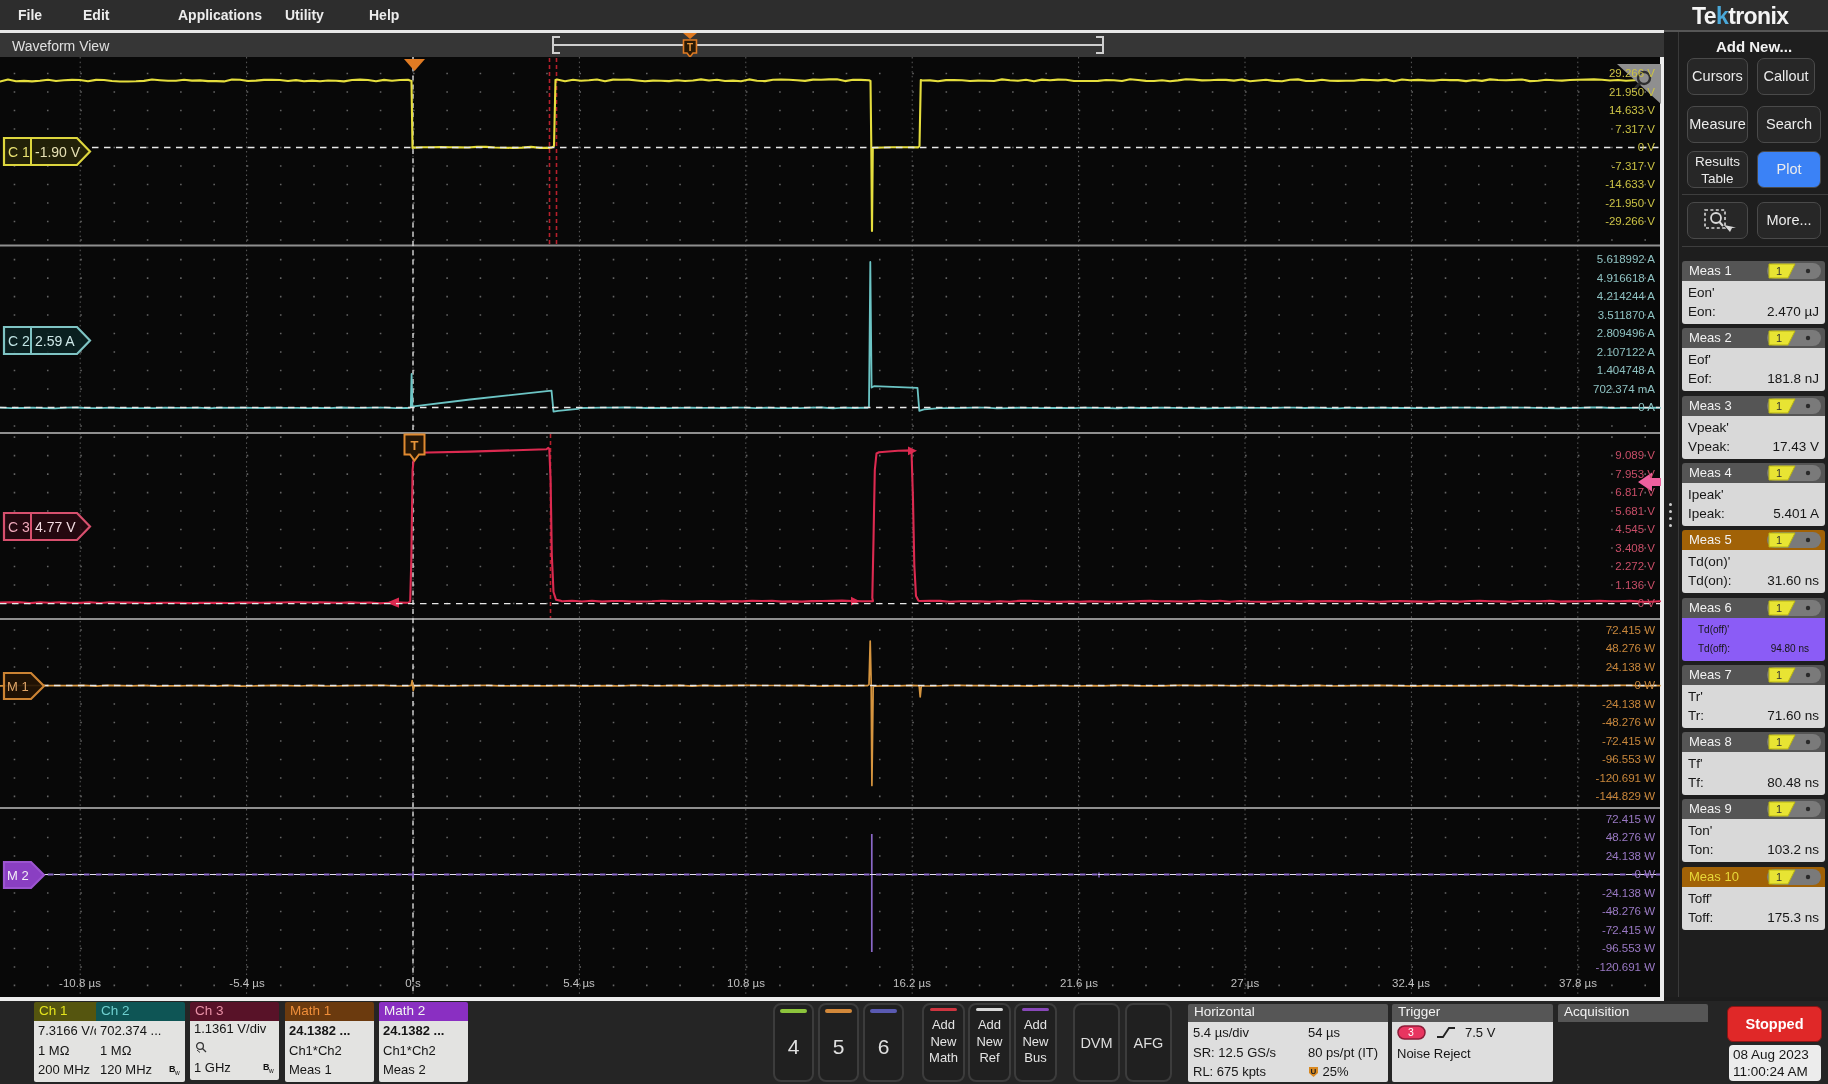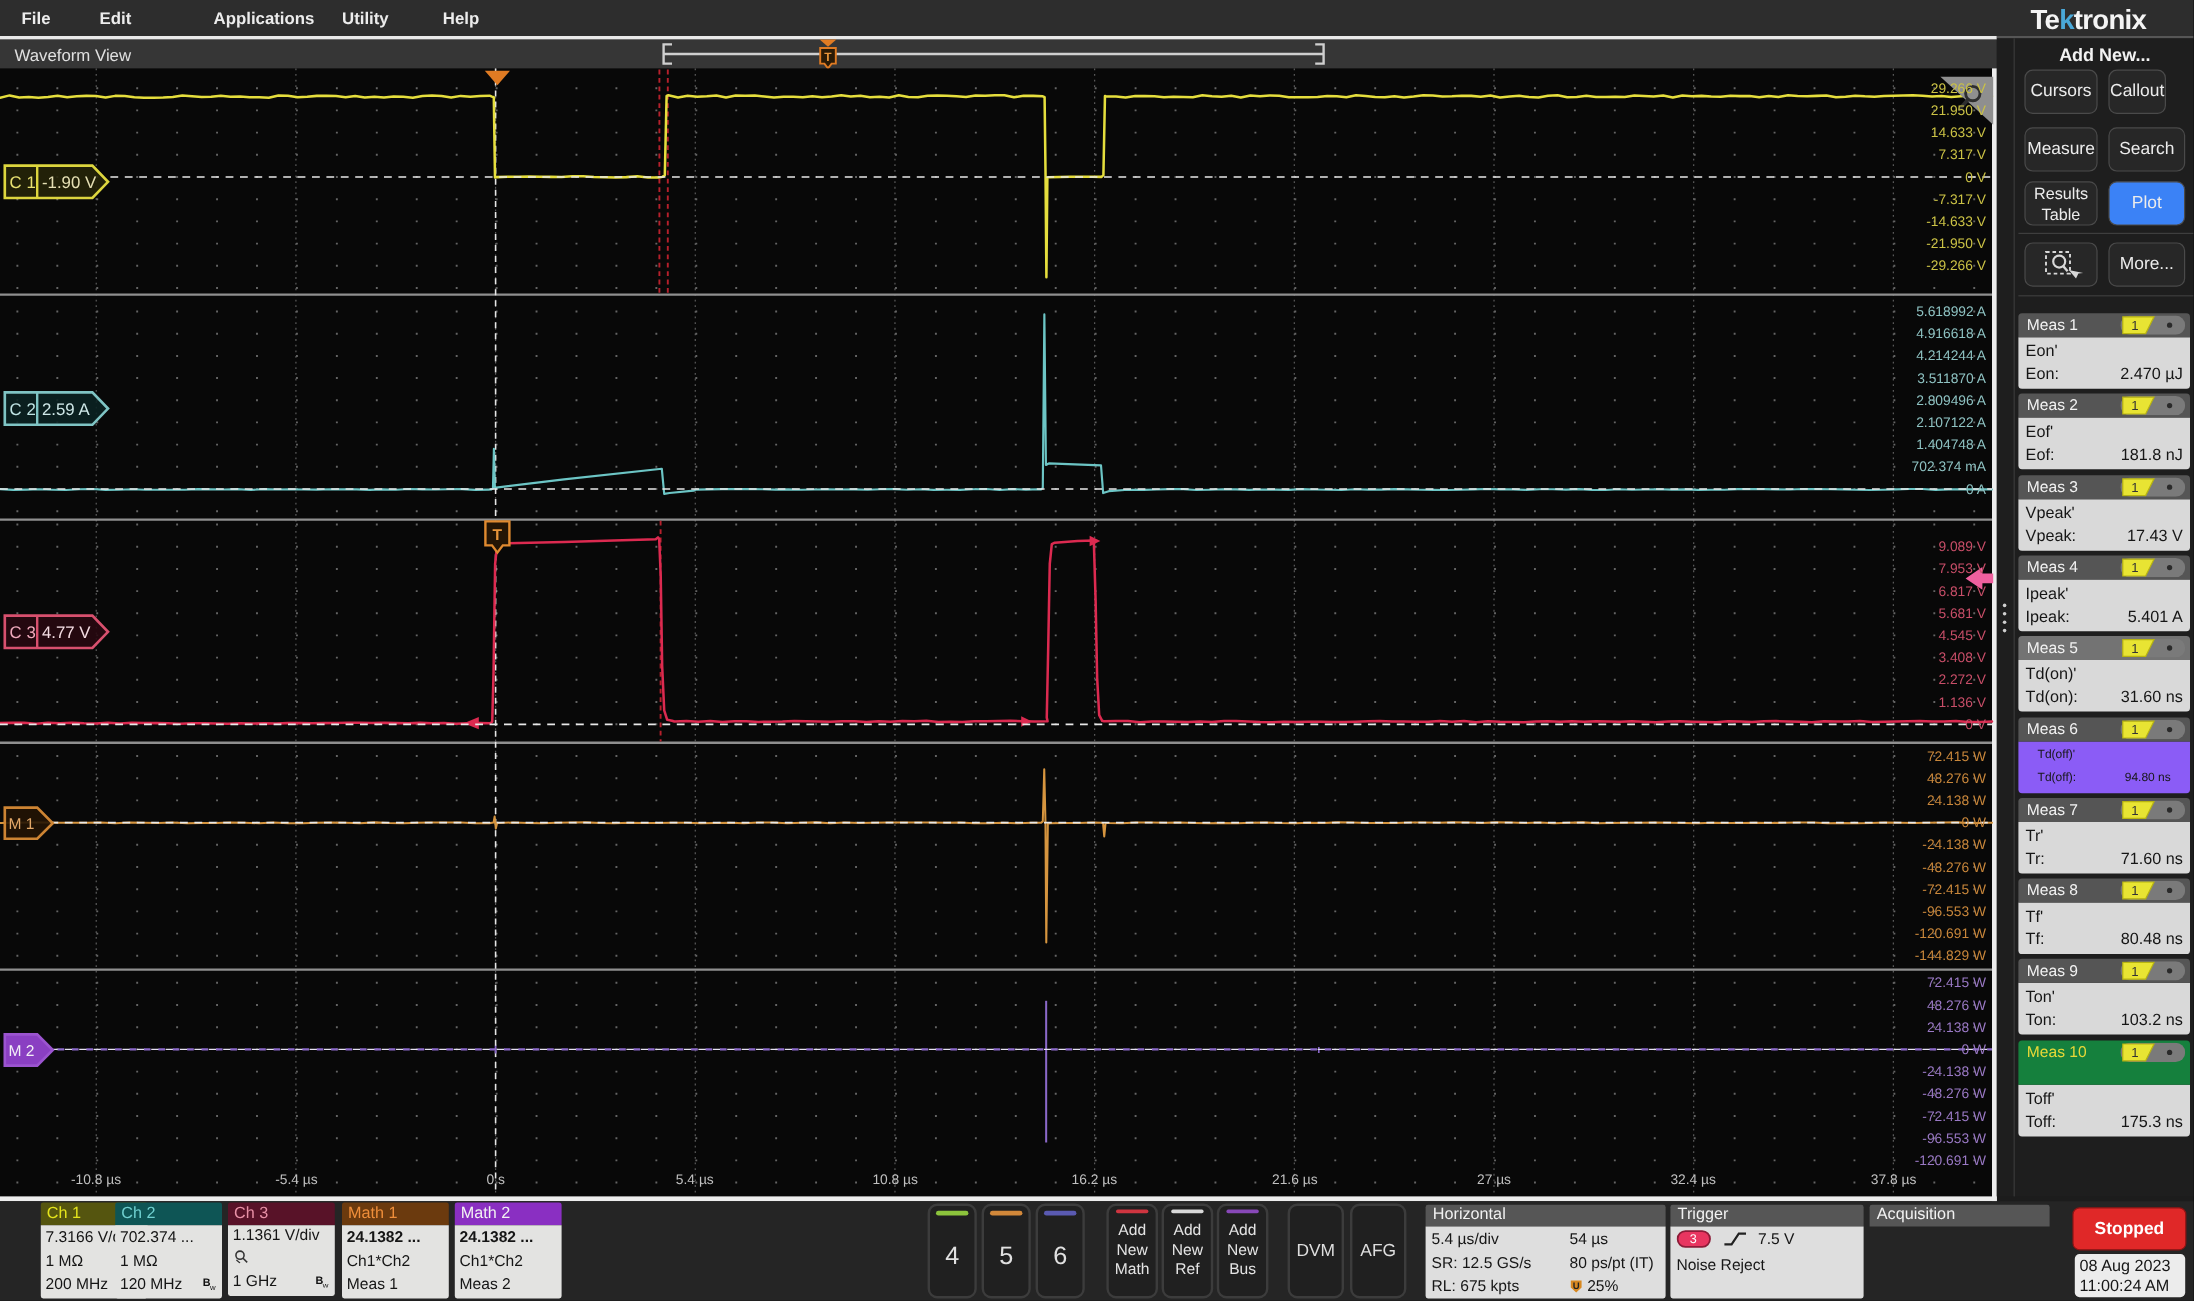--- a/index.html
+++ b/index.html
@@ -195,21 +195,21 @@
     <text x="1578" y="987" font-size="11.5" fill="#c0c0c0" text-anchor="middle">37.8 µs</text>
 </svg>
 
 <div style="position:absolute;left:1664px;top:32px;width:164px;height:965px;background:#1e1e1e;"></div>
 <div style="position:absolute;left:1678px;top:32px;width:1px;height:965px;background:#3a3a3a;"></div>
 <div style="position:absolute;left:1669px;top:503px;width:3px;height:3px;background:#cfcfcf;border-radius:50%;box-shadow:0 7px #cfcfcf,0 14px #cfcfcf,0 21px #cfcfcf;"></div>
 <div style="position:absolute;left:1687px;top:38px;width:134px;text-align:center;color:#f2f2f2;font-size:15px;font-weight:bold;">Add New...</div>
 <div style="position:absolute;left:1682px;top:193.5px;width:146px;height:1px;background:#3e3e3e;"></div>
 <div style="position:absolute;left:1682px;top:246px;width:146px;height:1px;background:#3e3e3e;"></div>
 <div style="position:absolute;left:1687px;top:58px;width:61px;height:37px;background:#272727;border:1.5px solid #4a4a4a;border-radius:7px;color:#ececec;font-size:14.5px;display:flex;align-items:center;justify-content:center;text-align:center;line-height:17px;box-sizing:border-box;">Cursors</div>
-<div style="position:absolute;left:1757px;top:58px;width:48px;height:37px;background:#272727;border:1.5px solid #4a4a4a;border-radius:7px;color:#ececec;font-size:14.5px;display:flex;align-items:center;justify-content:center;text-align:center;line-height:17px;box-sizing:border-box;">Callout</div>
+<div style="position:absolute;left:1757px;top:58px;width:58px;height:37px;background:#272727;border:1.5px solid #4a4a4a;border-radius:7px;color:#ececec;font-size:14.5px;display:flex;align-items:center;justify-content:center;text-align:center;line-height:17px;box-sizing:border-box;">Callout</div>
 <div style="position:absolute;left:1687px;top:106px;width:61px;height:37px;background:#272727;border:1.5px solid #4a4a4a;border-radius:7px;color:#ececec;font-size:14.5px;display:flex;align-items:center;justify-content:center;text-align:center;line-height:17px;box-sizing:border-box;">Measure</div>
 <div style="position:absolute;left:1757px;top:106px;width:64px;height:37px;background:#272727;border:1.5px solid #4a4a4a;border-radius:7px;color:#ececec;font-size:14.5px;display:flex;align-items:center;justify-content:center;text-align:center;line-height:17px;box-sizing:border-box;">Search</div>
 <div style="position:absolute;left:1687px;top:151px;width:61px;height:37px;background:#272727;border:1.5px solid #4a4a4a;border-radius:7px;color:#ececec;font-size:13.5px;display:flex;align-items:center;justify-content:center;text-align:center;line-height:17px;box-sizing:border-box;">Results<br>Table</div>
 <div style="position:absolute;left:1757px;top:151px;width:64px;height:37px;background:#3b82f6;border:1.5px solid #4a4a4a;border-radius:7px;color:#ececec;font-size:14.5px;display:flex;align-items:center;justify-content:center;text-align:center;line-height:17px;box-sizing:border-box;">Plot</div>
 <div style="position:absolute;left:1757px;top:202px;width:64px;height:37px;background:#272727;border:1.5px solid #4a4a4a;border-radius:7px;color:#ececec;font-size:14.5px;display:flex;align-items:center;justify-content:center;text-align:center;line-height:17px;box-sizing:border-box;">More...</div>
 <div style="position:absolute;left:1687px;top:202px;width:61px;height:37px;background:#272727;border:1.5px solid #4a4a4a;border-radius:7px;box-sizing:border-box;">
 <svg width="58" height="34" viewBox="0 0 58 34">
 <rect x="17" y="7" width="20" height="18" fill="none" stroke="#d8d8d8" stroke-width="1.6" stroke-dasharray="3 2.4"></rect>
 <circle cx="28" cy="15" r="5" fill="none" stroke="#d8d8d8" stroke-width="1.8"></circle>
 <line x1="31.5" y1="19" x2="35" y2="23" stroke="#d8d8d8" stroke-width="2"></line>
@@ -269,21 +269,21 @@
    <text x="12" y="12" font-size="11" fill="#333" text-anchor="middle">1</text>
    <circle cx="41" cy="8" r="2.2" fill="#2a2a2a"></circle>
  </svg>
 </div>
 <div style="height:43px;background:#d9d9d9;border-radius:0 0 3px 3px;padding:2px 6px;box-sizing:border-box;color:#161616;font-size:13.5px;line-height:19px;">
  <div>Ipeak'</div>
  <div>Ipeak:<span style="float:right">5.401 A</span></div>
 </div>
 </div>
 <div style="position:absolute;left:1682px;top:530px;width:143px;">
-<div style="height:20px;background:#737373;border-radius:3px 3px 0 0;position:relative;">
+<div style="height:20px;background:#a16207;border-radius:3px 3px 0 0;position:relative;">
  <span style="position:absolute;left:7px;top:2px;font-size:13px;color:#f2f2f2;">Meas 5</span>
  <svg style="position:absolute;right:4px;top:2px" width="54" height="16" viewBox="0 0 54 16">
    <rect x="0" y="0" width="54" height="16" rx="8" fill="#7a7a7a"></rect>
    <path d="M2 1 h26 l-7 14 h-19 Z" fill="#e8e433" stroke="#b8b410" stroke-width="1"></path>
    <text x="12" y="12" font-size="11" fill="#333" text-anchor="middle">1</text>
    <circle cx="41" cy="8" r="2.2" fill="#2a2a2a"></circle>
  </svg>
 </div>
 <div style="height:43px;background:#d9d9d9;border-radius:0 0 3px 3px;padding:2px 6px;box-sizing:border-box;color:#161616;font-size:13.5px;line-height:19px;">
  <div>Td(on)'</div>
@@ -344,21 +344,21 @@
    <text x="12" y="12" font-size="11" fill="#333" text-anchor="middle">1</text>
    <circle cx="41" cy="8" r="2.2" fill="#2a2a2a"></circle>
  </svg>
 </div>
 <div style="height:43px;background:#d9d9d9;border-radius:0 0 3px 3px;padding:2px 6px;box-sizing:border-box;color:#161616;font-size:13.5px;line-height:19px;">
  <div>Ton'</div>
  <div>Ton:<span style="float:right">103.2 ns</span></div>
 </div>
 </div>
 <div style="position:absolute;left:1682px;top:867px;width:143px;">
-<div style="height:37px;background:#15803d;border-radius:3px 3px 0 0;position:relative;">
+<div style="height:20px;background:#a16207;border-radius:3px 3px 0 0;position:relative;">
  <span style="position:absolute;left:7px;top:2px;font-size:13px;color:#e8d838;">Meas 10</span>
  <svg style="position:absolute;right:4px;top:2px" width="54" height="16" viewBox="0 0 54 16">
    <rect x="0" y="0" width="54" height="16" rx="8" fill="#7a7a7a"></rect>
    <path d="M2 1 h26 l-7 14 h-19 Z" fill="#e8e433" stroke="#b8b410" stroke-width="1"></path>
    <text x="12" y="12" font-size="11" fill="#333" text-anchor="middle">1</text>
    <circle cx="41" cy="8" r="2.2" fill="#2a2a2a"></circle>
  </svg>
 </div>
 <div style="height:43px;background:#d9d9d9;border-radius:0 0 3px 3px;padding:2px 6px;box-sizing:border-box;color:#161616;font-size:13.5px;line-height:19px;">
  <div>Toff'</div>

